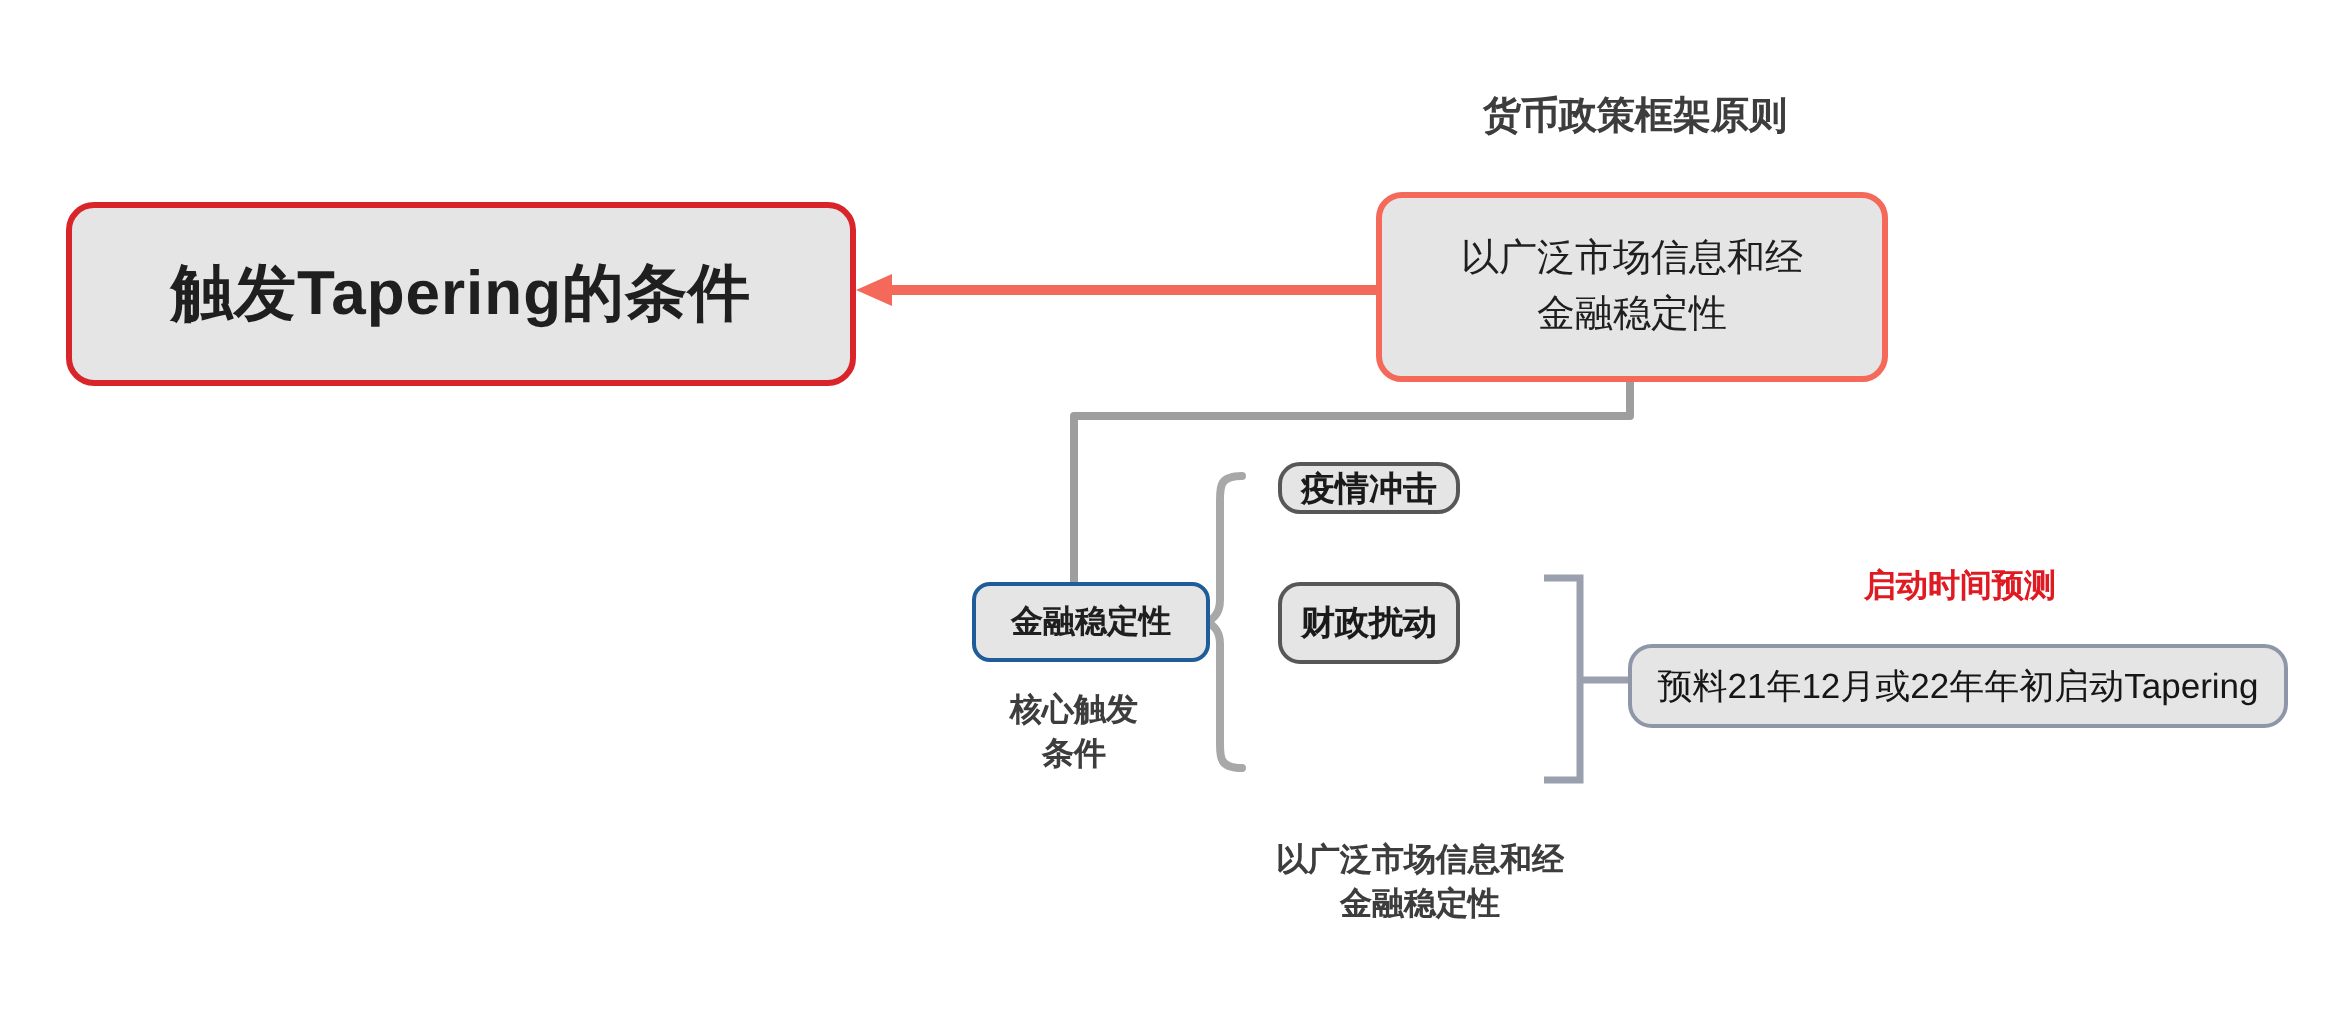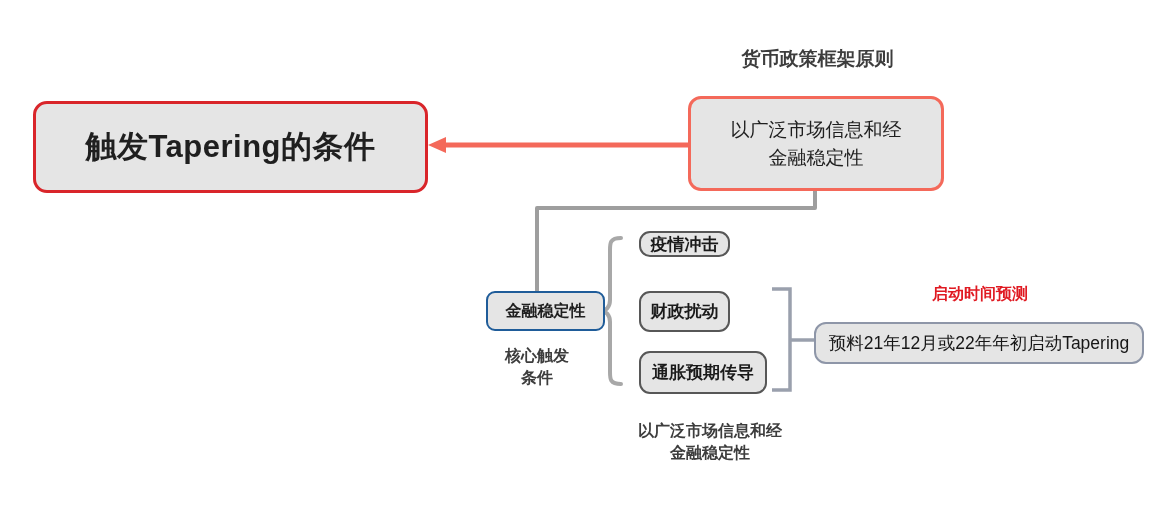--- a/index.html
+++ b/index.html
@@ -181,21 +181,20 @@
 
   <div class="label label-core-trigger">
     <span>核心触发</span><br>
     <span>条件</span>
   </div>
 
   <div class="node node-factor node-factor-0">疫情冲击</div>
 
   <div class="node node-factor node-factor-1">财政扰动</div>
 
-  <div class="node node-factor node-factor-2">通胀预期传导</div>
 
   <div class="label label-main-factors">
     <span>以广泛市场信息和经</span><br>
     <span>金融稳定性</span>
   </div>
 
   <div class="label label-forecast-title">启动时间预测</div>
 
   <div class="node node-forecast">预料21年12月或22年年初启动Tapering</div>
 

